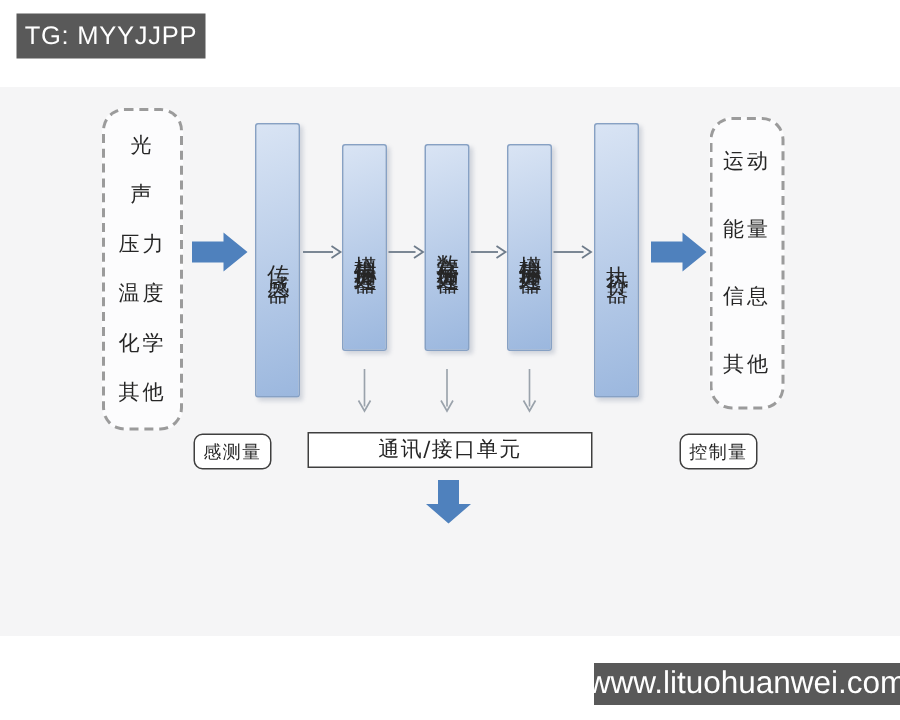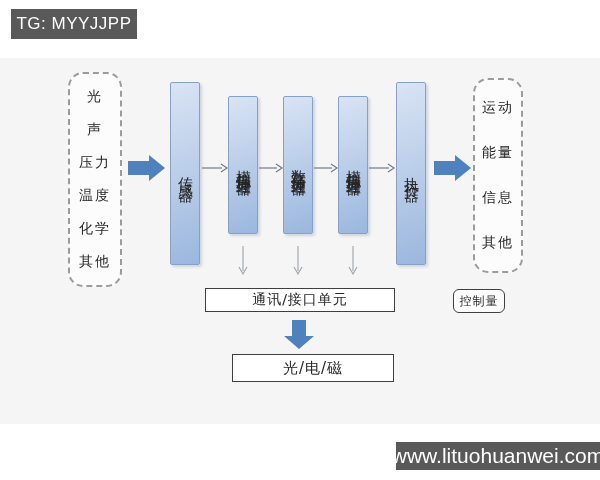--- a/index.html
+++ b/index.html
@@ -96,23 +96,23 @@
       <span class="vtext">执行器</span>
     </div>
 
     <div class="dashed-box output">
       <div class="item">运动</div>
       <div class="item">能量</div>
       <div class="item">信息</div>
       <div class="item">其他</div>
     </div>
 
+    <div class="label-box sensed">感测量</div>
     <div class="white-box comm">通讯/接口单元</div>
     <div class="label-box control">控制量</div>
-    <div class="white-box bottom">光/电/磁</div>
 
     <svg class="arrows" viewBox="0 0 600 366">
 
       <polygon class="thick" points="128,103 149,103 149,97 165,110 149,123 149,117 128,117"></polygon>
 
       <polygon class="thick" points="434,103 455,103 455,97 471,110 455,123 455,117 434,117"></polygon>
 
       <polygon class="thick" points="292,262 306,262 306,278 314,278 299,291 284,278 292,278"></polygon>
 
       <path class="thin" d="M202,110 L222,110"></path>

